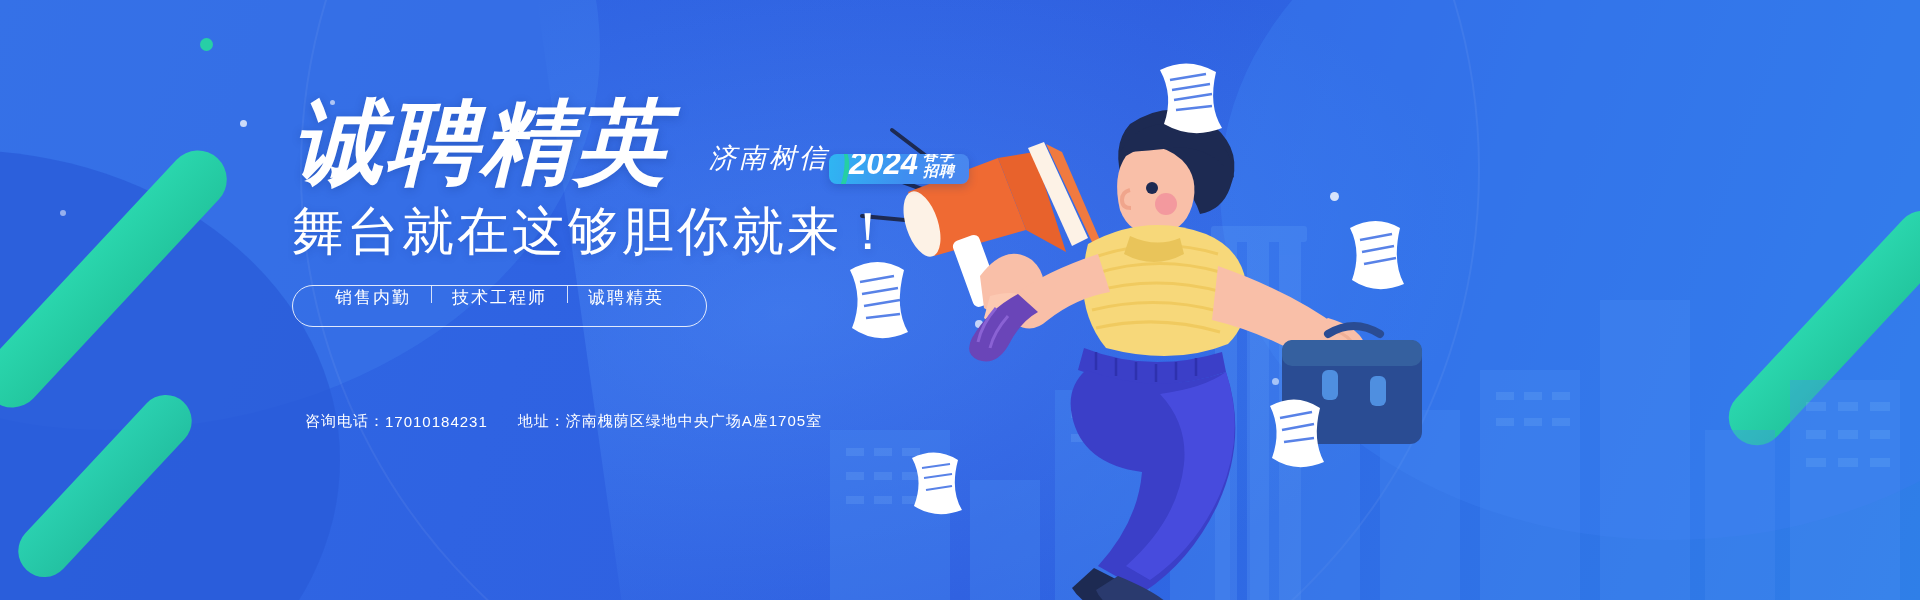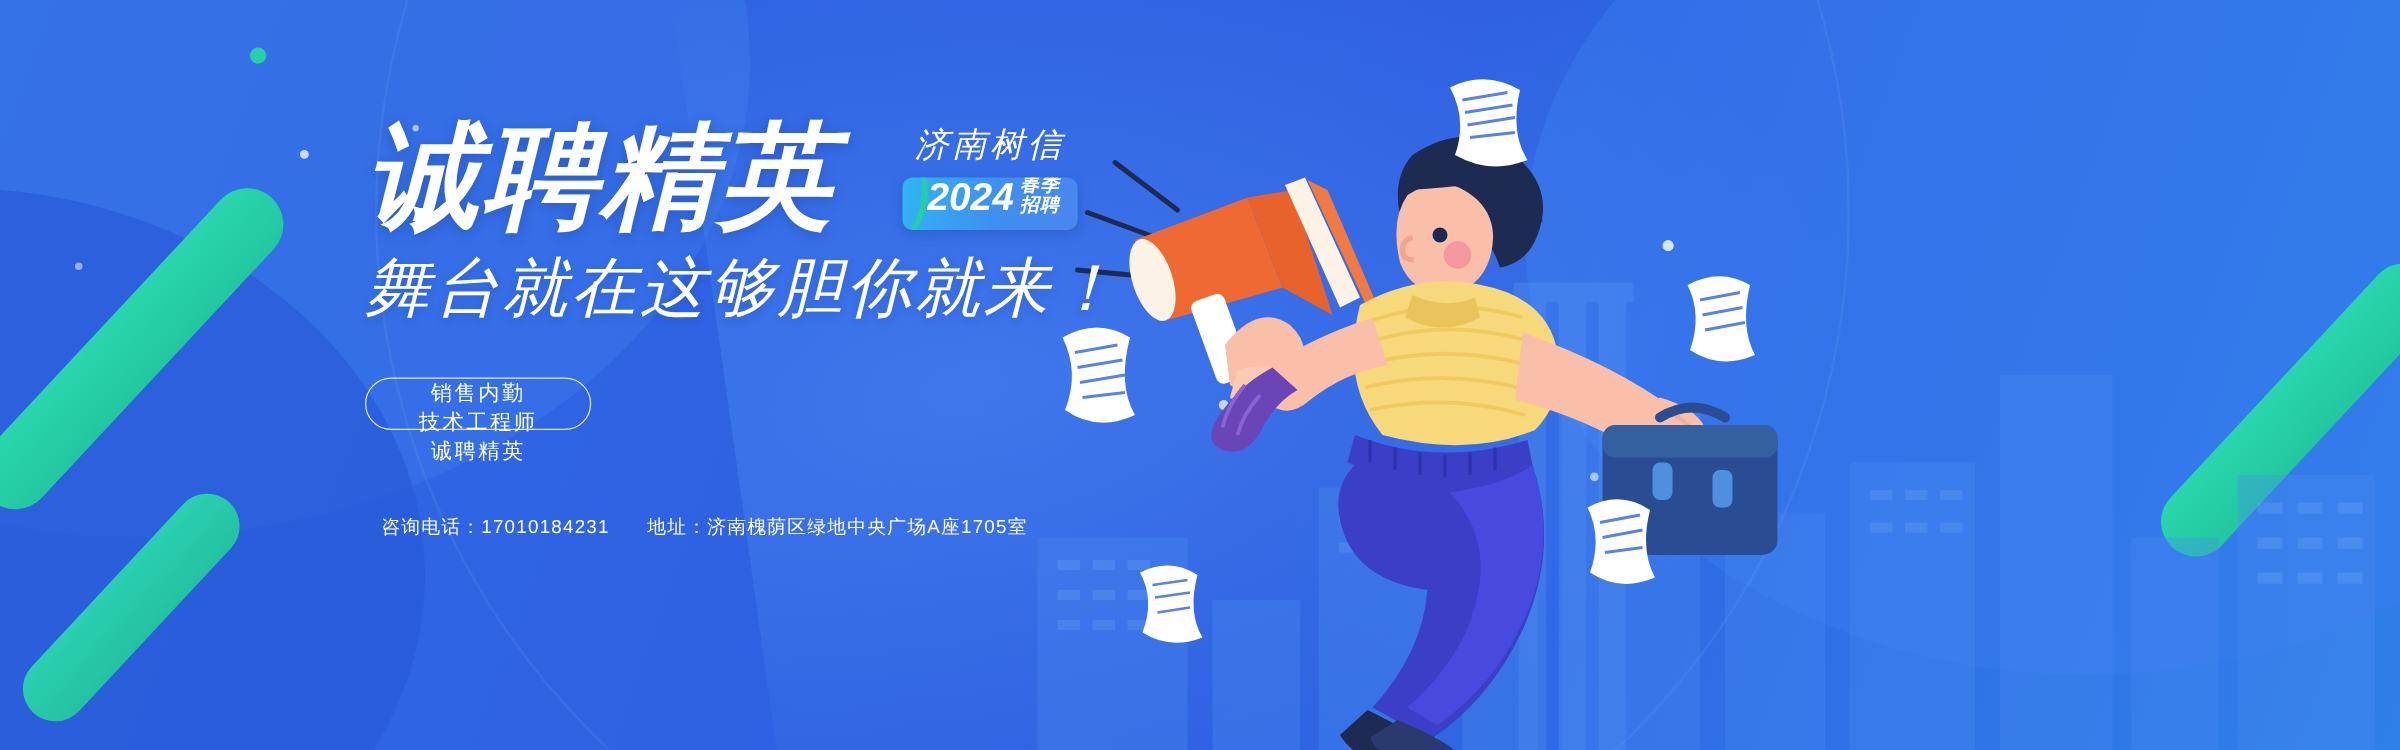--- a/index.html
+++ b/index.html
@@ -78,37 +78,37 @@
     font-size:92px;
     font-weight:bold;
     font-style:italic;
     color:#ffffff;
     letter-spacing:2px;
     line-height:1;
     text-shadow:0 2px 10px rgba(10,40,110,.25);
     white-space:nowrap;
   }
   .brand-col {
-    display:flex; flex-direction:column;
-    align-items:center;
+    display:flex; 
+    align-items:flex-end;
     padding-bottom:4px;
-    margin-left:27px;
+    margin-left:14px;
   }
   .brand-name {
     font-size:27px;
     font-style:italic;
     color:#ffffff;
     letter-spacing:3px;
     margin-bottom:8px;
     white-space:nowrap;
   }
   .year-badge {
     position:relative;
     display:flex; align-items:center;
-    height:42px;
+    height:30px;
     padding:0 14px 12px 20px;
     border-radius:8px;
     background:linear-gradient(100deg,#2fb6f2 0%,#3f8ef0 55%,#4a86ee 100%);
     box-shadow:0 3px 10px rgba(10,40,110,.22);
     overflow:hidden;
   }
   .year-badge::before {
     content:"";
     position:absolute; left:-12px; top:-10px;
     width:26px; height:64px;
@@ -125,36 +125,34 @@
     margin-left:5px; line-height:1.05;
   }
   .year-sub span {
     font-size:15px; font-weight:bold; font-style:italic;
     color:#ffffff; letter-spacing:1px;
   }
 
   .subheadline {
     margin-top:14px;
     font-size:52px;
-    font-style:italic;
     color:#ffffff;
     letter-spacing:3px;
     line-height:1.15;
     white-space:nowrap;
     text-shadow:0 2px 8px rgba(10,40,110,.18);
   }
 
   .jobs-pill {
-    margin-top:40px;
-    display:inline-flex; align-items:center;
+    margin-top:23px;
+    display:inline-flex; align-items:flex-start;
     height:42px;
     padding:0 22px;
     border:1px solid rgba(255,255,255,.85);
     border-radius:24px;
-    flex-direction:column;
   }
   .job-item {
     font-size:17px; color:#ffffff; letter-spacing:2px;
     padding:0 20px; white-space:nowrap;
   }
   .job-sep {
     width:1px; height:17px;
     background:rgba(255,255,255,.8);
   }
 

